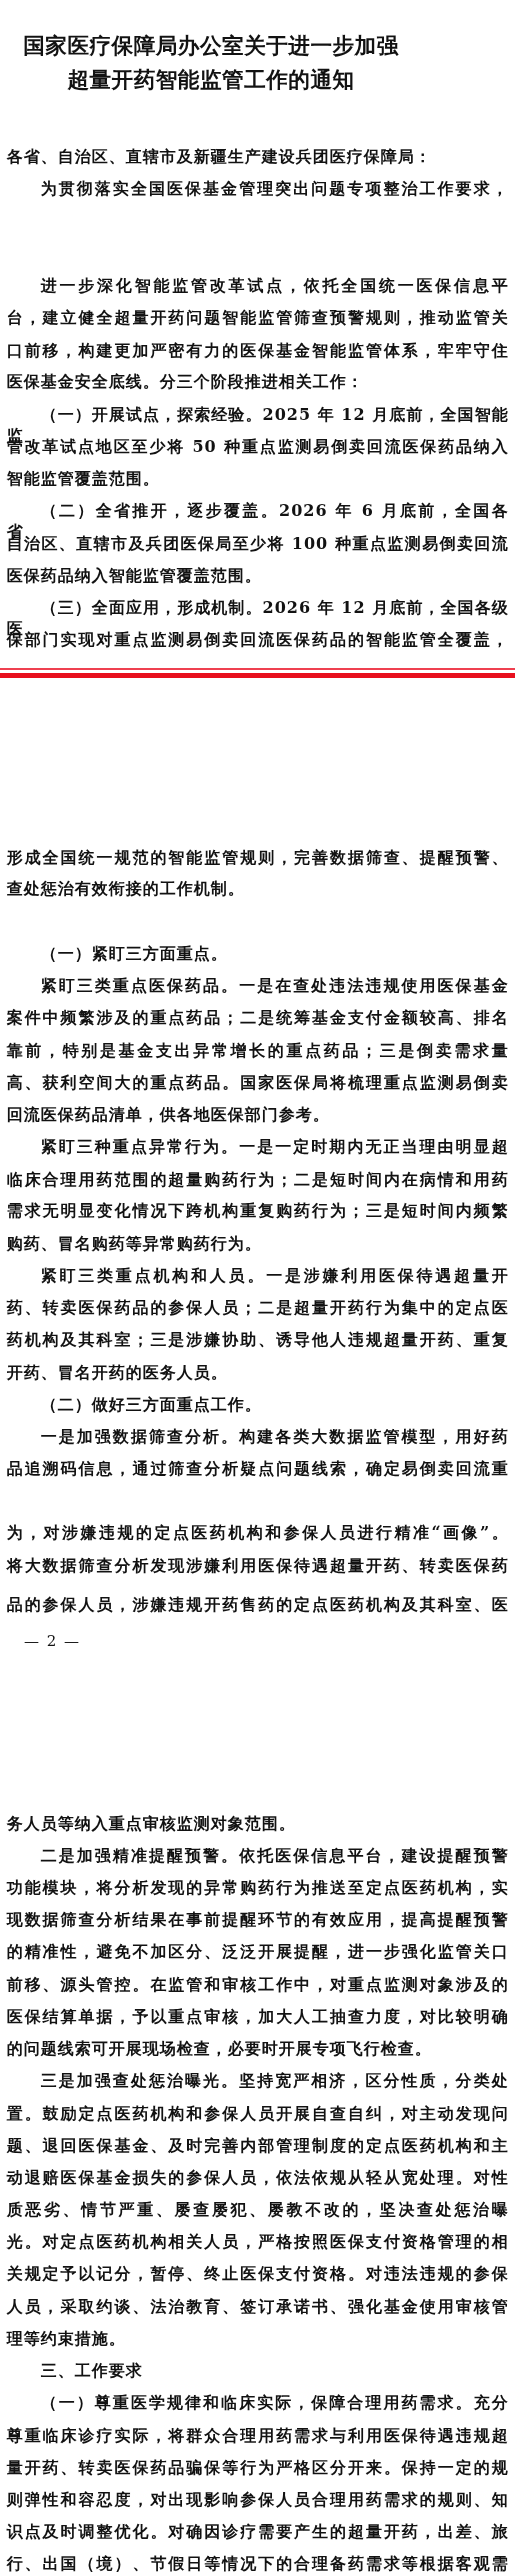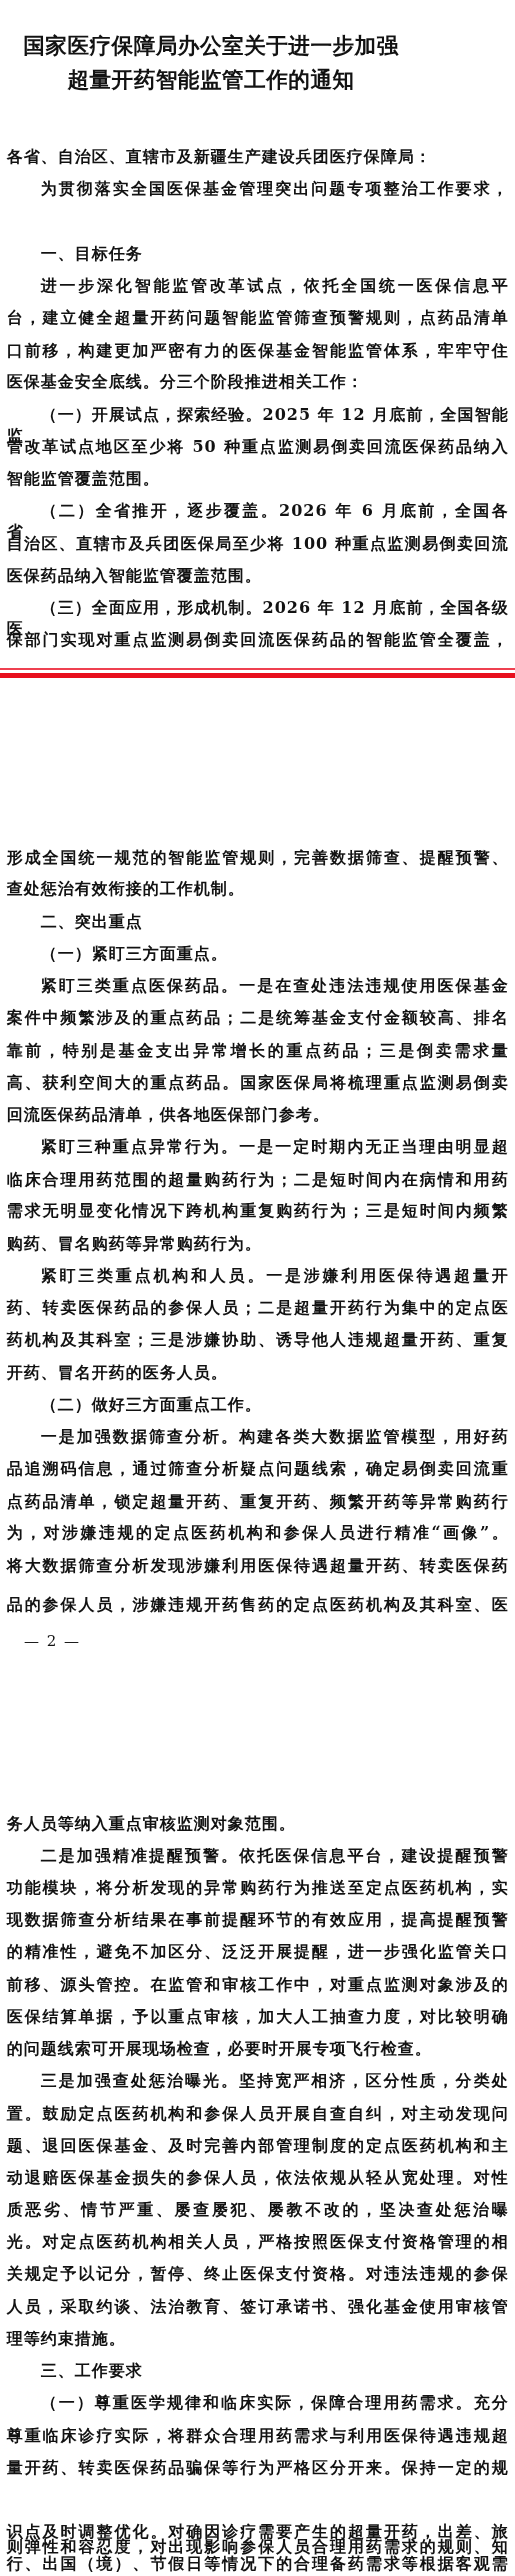--- a/index.html
+++ b/index.html
@@ -21,54 +21,51 @@
 </head>
 <body>
 
 <div id="doc-page" style="width: 515px; height: 3590px; background: rgb(255, 255, 255); color: rgb(18, 18, 18);">
   <div class="red-line" id="red-thin" style="top: 668px; height: 1.5px; background: rgb(239, 64, 80);"></div>
   <div class="red-line" id="red-thick" style="top: 673px; height: 5.2px; background: rgb(232, 16, 30);"></div>
 <div class="ln t" style="top: 32px;"><span class="b">国家医疗保障局办公室关于进一步加强</span></div>
     <div class="ln t" style="top: 66px;"><span class="b">超量开药智能监管工作的通知</span></div>
     <div class="ln b" style="top: 147px;"><span>各省、自治区、直辖市及新疆生产建设兵团医疗保障局：</span></div>
     <div class="ln b ind just" style="top: 179px;"><span>为贯彻落实全国医保基金管理突出问题专项整治工作要求，</span></div>
-    <div class="ln h1 ind" style="top: 244px;"><span class="b">一、目标任务</span></div>
     <div class="ln b ind just" style="top: 276px;"><span>进一步深化智能监管改革试点，依托全国统一医保信息平</span></div>
-    <div class="ln b just" style="top: 308px;"><span>台，建立健全超量开药问题智能监管筛查预警规则，点药品清单</span></div>
+    <div class="ln b just" style="top: 308px;"><span>台，建立健全超量开药问题智能监管筛查预警规则，推动监管关</span></div>
     <div class="ln b just" style="top: 341px;"><span>口前移，构建更加严密有力的医保基金智能监管体系，牢牢守住</span></div>
     <div class="ln b" style="top: 372px;"><span>医保基金安全底线。分三个阶段推进相关工作：</span></div>
     <div class="ln b ind just" style="top: 405px;"><span class="b">（一）开展试点，探索经验。</span><span>2025 年 12 月底前，全国智能监</span></div>
     <div class="ln b just" style="top: 437px;"><span>管改革试点地区至少将 50 种重点监测易倒卖回流医保药品纳入</span></div>
     <div class="ln b" style="top: 469px;"><span>智能监管覆盖范围。</span></div>
     <div class="ln b ind just" style="top: 501px;"><span class="b">（二）全省推开，逐步覆盖。</span><span>2026 年 6 月底前，全国各省、</span></div>
     <div class="ln b just" style="top: 534px;"><span>自治区、直辖市及兵团医保局至少将 100 种重点监测易倒卖回流</span></div>
     <div class="ln b" style="top: 566px;"><span>医保药品纳入智能监管覆盖范围。</span></div>
     <div class="ln b ind just" style="top: 598px;"><span class="b">（三）全面应用，形成机制。</span><span>2026 年 12 月底前，全国各级医</span></div>
     <div class="ln b just" style="top: 630px;"><span>保部门实现对重点监测易倒卖回流医保药品的智能监管全覆盖，</span></div>
     <div class="ln b just" style="top: 848px;"><span>形成全国统一规范的智能监管规则，完善数据筛查、提醒预警、</span></div>
     <div class="ln b" style="top: 879px;"><span>查处惩治有效衔接的工作机制。</span></div>
-    <div class="ln h1 ind" style="top: 912px;"><span class="b">二、突出重点</span></div>
     <div class="ln h2 ind" style="top: 944px;"><span class="b">（一）紧盯三方面重点。</span></div>
     <div class="ln b ind just" style="top: 976px;"><span class="b">紧盯三类重点医保药品。</span><span>一是在查处违法违规使用医保基金</span></div>
     <div class="ln b just" style="top: 1008px;"><span>案件中频繁涉及的重点药品；二是统筹基金支付金额较高、排名</span></div>
     <div class="ln b just" style="top: 1041px;"><span>靠前，特别是基金支出异常增长的重点药品；三是倒卖需求量</span></div>
     <div class="ln b just" style="top: 1073px;"><span>高、获利空间大的重点药品。国家医保局将梳理重点监测易倒卖</span></div>
     <div class="ln b" style="top: 1105px;"><span>回流医保药品清单，供各地医保部门参考。</span></div>
     <div class="ln b ind just" style="top: 1137px;"><span class="b">紧盯三种重点异常行为。</span><span>一是一定时期内无正当理由明显超</span></div>
     <div class="ln b just" style="top: 1170px;"><span>临床合理用药范围的超量购药行为；二是短时间内在病情和用药</span></div>
     <div class="ln b just" style="top: 1201px;"><span>需求无明显变化情况下跨机构重复购药行为；三是短时间内频繁</span></div>
     <div class="ln b" style="top: 1234px;"><span>购药、冒名购药等异常购药行为。</span></div>
     <div class="ln b ind just" style="top: 1266px;"><span class="b">紧盯三类重点机构和人员。</span><span>一是涉嫌利用医保待遇超量开</span></div>
     <div class="ln b just" style="top: 1298px;"><span>药、转卖医保药品的参保人员；二是超量开药行为集中的定点医</span></div>
     <div class="ln b just" style="top: 1330px;"><span>药机构及其科室；三是涉嫌协助、诱导他人违规超量开药、重复</span></div>
     <div class="ln b" style="top: 1363px;"><span>开药、冒名开药的医务人员。</span></div>
     <div class="ln b ind just" style="top: 1427px;"><span class="b">一是加强数据筛查分析。</span><span>构建各类大数据监管模型，用好药</span></div>
     <div class="ln h2 ind" style="top: 1395px;"><span class="b">（二）做好三方面重点工作。</span></div>
     <div class="ln b just" style="top: 1459px;"><span>品追溯码信息，通过筛查分析疑点问题线索，确定易倒卖回流重</span></div>
-    <div class="ln b just" style="top: 1492px;"><span>点药品清单，锁定超量开药、重复开药、频繁开药等异常购药行</span></div>
     <div class="ln b just" style="top: 1523px;"><span>为，对涉嫌违规的定点医药机构和参保人员进行精准“画像”。</span></div>
     <div class="ln b just" style="top: 1556px;"><span>将大数据筛查分析发现涉嫌利用医保待遇超量开药、转卖医保药</span></div>
     <div class="ln b just" style="top: 1595px;"><span>品的参保人员，涉嫌违规开药售药的定点医药机构及其科室、医</span></div>
     <div class="ln pn" style="top: 1631px; left: 24px; width: auto;"><span>— 2 —</span></div>
     <div class="ln b" style="top: 1814px;"><span>务人员等纳入重点审核监测对象范围。</span></div>
     <div class="ln b ind just" style="top: 1846px;"><span class="b">二是加强精准提醒预警。</span><span>依托医保信息平台，建设提醒预警</span></div>
     <div class="ln b just" style="top: 1878px;"><span>功能模块，将分析发现的异常购药行为推送至定点医药机构，实</span></div>
     <div class="ln b just" style="top: 1910px;"><span>现数据筛查分析结果在事前提醒环节的有效应用，提高提醒预警</span></div>
     <div class="ln b just" style="top: 1942px;"><span>的精准性，避免不加区分、泛泛开展提醒，进一步强化监管关口</span></div>
     <div class="ln b just" style="top: 1975px;"><span>前移、源头管控。在监管和审核工作中，对重点监测对象涉及的</span></div>
@@ -80,17 +77,17 @@
     <div class="ln b just" style="top: 2168px;"><span>动退赔医保基金损失的参保人员，依法依规从轻从宽处理。对性</span></div>
     <div class="ln b just" style="top: 2200px;"><span>质恶劣、情节严重、屡查屡犯、屡教不改的，坚决查处惩治曝</span></div>
     <div class="ln b just" style="top: 2232px;"><span>光。对定点医药机构相关人员，严格按照医保支付资格管理的相</span></div>
     <div class="ln b just" style="top: 2264px;"><span>关规定予以记分，暂停、终止医保支付资格。对违法违规的参保</span></div>
     <div class="ln b just" style="top: 2297px;"><span>人员，采取约谈、法治教育、签订承诺书、强化基金使用审核管</span></div>
     <div class="ln b" style="top: 2329px;"><span>理等约束措施。</span></div>
     <div class="ln h1 ind" style="top: 2361px;"><span class="b">三、工作要求</span></div>
     <div class="ln b ind just" style="top: 2393px;"><span class="b">（一）尊重医学规律和临床实际，保障合理用药需求。</span><span>充分</span></div>
     <div class="ln b just" style="top: 2426px;"><span>尊重临床诊疗实际，将群众合理用药需求与利用医保待遇违规超</span></div>
     <div class="ln b just" style="top: 2458px;"><span>量开药、转卖医保药品骗保等行为严格区分开来。保持一定的规</span></div>
-    <div class="ln b just" style="top: 2490px; margin-top: 47px;"><span>则弹性和容忍度，对出现影响参保人员合理用药需求的规则、知</span></div>
+    <div class="ln b just" style="top: 2490px;"><span>则弹性和容忍度，对出现影响参保人员合理用药需求的规则、知</span></div>
     <div class="ln b just" style="top: 2522px;"><span>识点及时调整优化。对确因诊疗需要产生的超量开药，出差、旅</span></div>
     <div class="ln b just" style="top: 2554px;"><span>行、出国（境）、节假日等情况下的合理备药需求等根据客观需</span></div>
   </div>
 
 
 </body></html>

